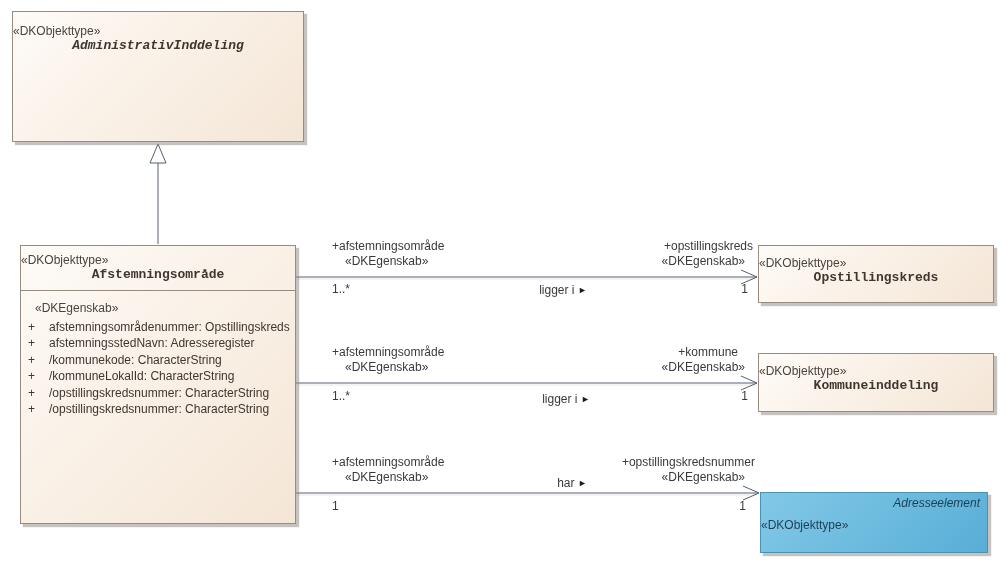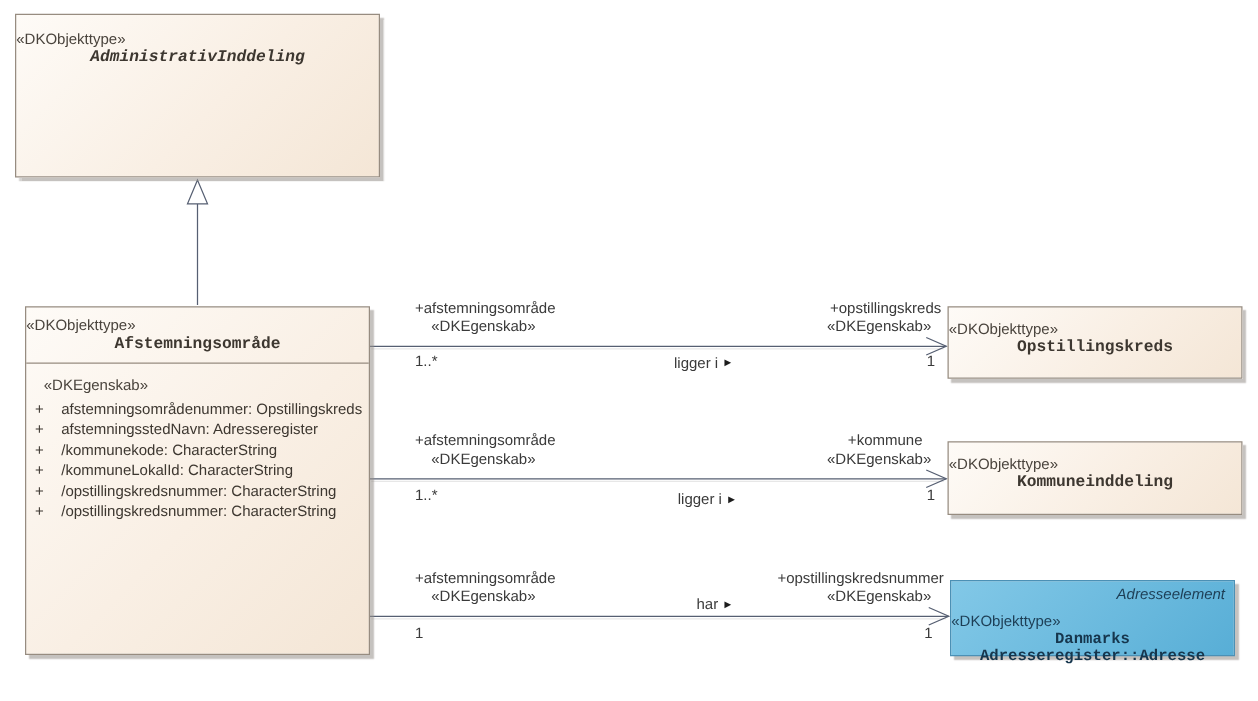--- a/index.html
+++ b/index.html
@@ -124,25 +124,24 @@
     </div>
   </div>
 
   <div class="uml-box" style="left:758px; top:353px; width:236px; height:59px;">
     <div class="title-compartment" style="padding-top:10px;">
       <div class="stereotype">«DKObjekttype»</div>
       <div class="class-name">Kommuneinddeling</div>
     </div>
   </div>
 
-  <div class="uml-box blue" style="left:760px; top:464px; width:228px; height:61px;">
+  <div class="uml-box blue" style="left:760px; top:492px; width:228px; height:61px;">
     <div class="corner-tag">Adresseelement</div>
     <div class="title-compartment" style="padding-top:25px;">
       <div class="stereotype">«DKObjekttype»</div>
-      <div class="class-name" style="font-size:12.5px;">Danmarks Adresseregister::Adresse</div>
     </div>
   </div>
 
   <div class="lbl" style="left:300px; top:239px;">+afstemningsområde</div>
   <div class="lbl" style="left:313px; top:254px;">«DKEgenskab»</div>
   <div class="lbl" style="left:300px; top:282px;">1..*</div>
   <div class="lbl center" style="left:531px; top:283px;">
     <span>ligger i</span>
     <span class="dir-glyph">►</span>
   </div>

